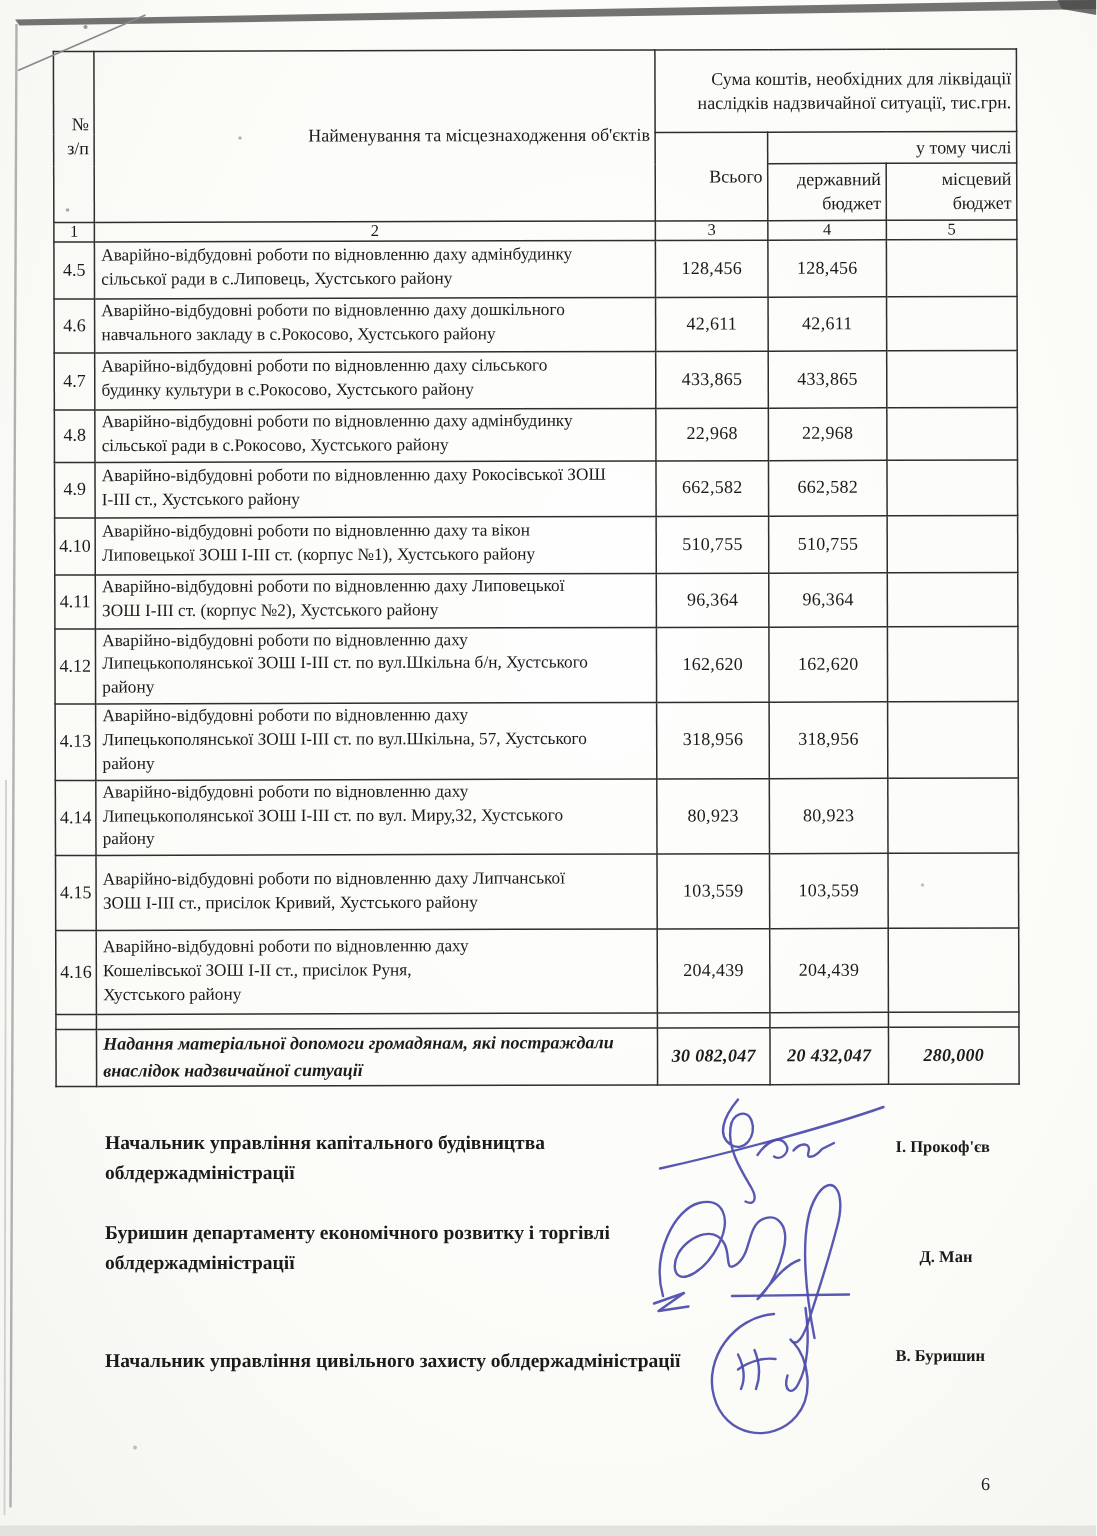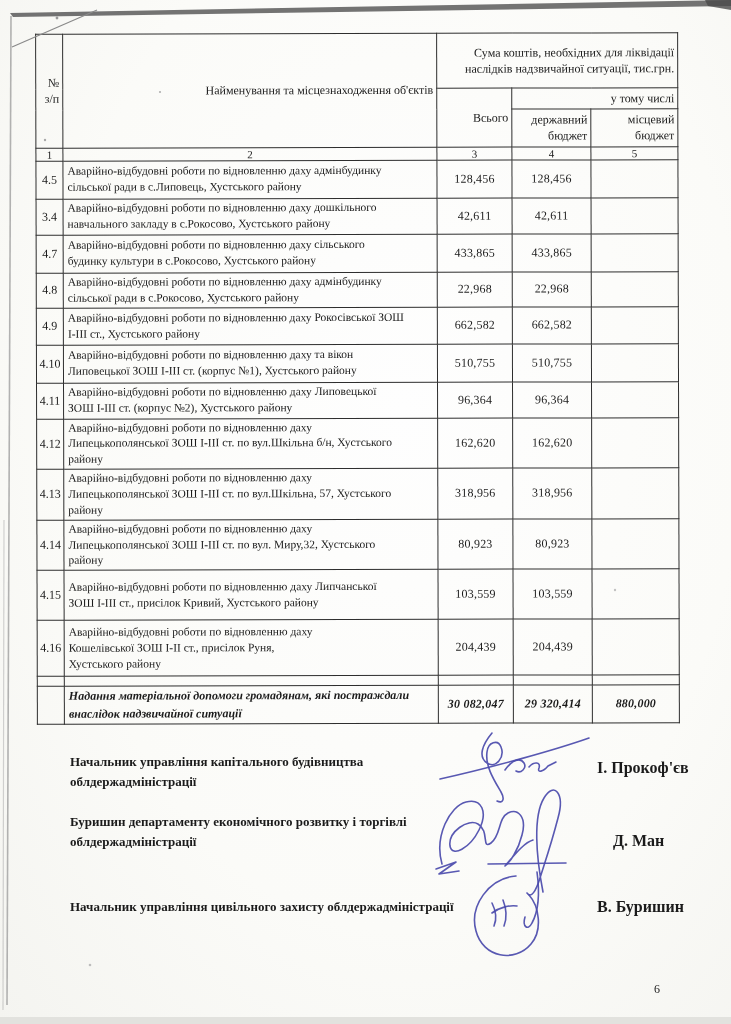--- a/index.html
+++ b/index.html
@@ -34,21 +34,21 @@
   td.val{font-size:12px;text-align:center;padding:0 2px;letter-spacing:.2px;border-radius:12px;}
   tr.summary td{font-weight:bold;font-style:italic;}
   tr.summary td.name{font-size:12px;line-height:1.45;}
   tr.spacer td{height:9px;padding:0;}
   
   .sig-title{
     position:absolute;left:70px;width:430px;
     font-weight:bold;font-size:13px;line-height:1.55;white-space:pre-line;
   }
   .sig-name{
-    position:absolute;font-weight:bold;font-size:16px;white-space:nowrap;
+    position:absolute;font-weight:bold;font-size:11px;white-space:nowrap;
   }
   .page-num{position:absolute;left:654px;top:982px;font-size:12px;}
   
   svg.overlay{position:absolute;left:0;top:0;pointer-events:none;}
   svg.overlay path.sig{fill:none;stroke:var(--ink);stroke-width:1.6;stroke-linecap:round;stroke-linejoin:round;opacity:.92;}
 </style>
 </head>
 <body>
 
 <table class="main">
@@ -87,21 +87,21 @@
 
   <tr style="height:38px">
     <td class="num">4.5</td>
     <td class="name">Аварійно-відбудовні роботи по відновленню даху адмінбудинку
 сільської ради в с.Липовець, Хустського району</td>
     <td class="val">128,456</td>
     <td class="val">128,456</td>
     <td class="val"></td>
   </tr>
   <tr style="height:36px">
-    <td class="num">3.4</td>
+    <td class="num">4.6</td>
     <td class="name">Аварійно-відбудовні роботи по відновленню даху дошкільного
 навчального закладу в с.Рокосово, Хустського району</td>
     <td class="val">42,611</td>
     <td class="val">42,611</td>
     <td class="val"></td>
   </tr>
   <tr style="height:38px">
     <td class="num">4.7</td>
     <td class="name">Аварійно-відбудовні роботи по відновленню даху сільського
 будинку культури в с.Рокосово, Хустського району</td>
@@ -192,22 +192,22 @@
         <td></td>
         <td></td>
         <td></td>
   </tr>
 
   <tr class="summary" style="height:38px">
     <td class="num"></td>
     <td class="name">Надання матеріальної допомоги громадянам, які постраждали
 внаслідок надзвичайної ситуації</td>
     <td class="val">30 082,047</td>
-    <td class="val">29 320,414</td>
-    <td class="val">880,000</td>
+    <td class="val">20 432,047</td>
+    <td class="val">280,000</td>
   </tr>
 </tbody>
   </table>
 
 <div class="sig-title" style="top:752px">Начальник управління капітального будівництва
 облдержадміністрації</div>
 <div class="sig-name" style="left:597px;top:759px">І. Прокоф'єв</div>
 
 <div class="sig-title" style="top:812px">Буришин департаменту економічного розвитку і торгівлі
 облдержадміністрації</div>

